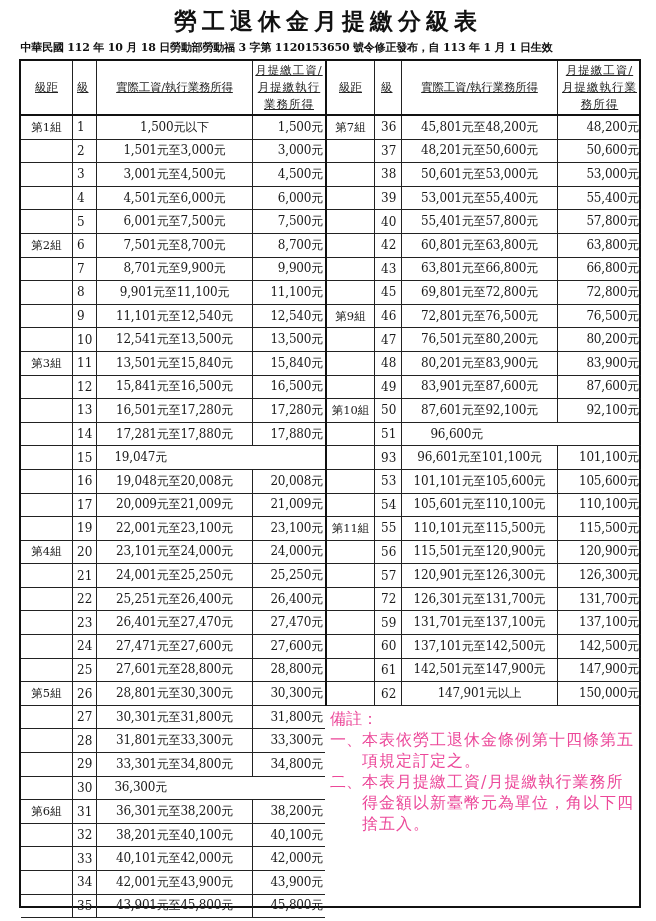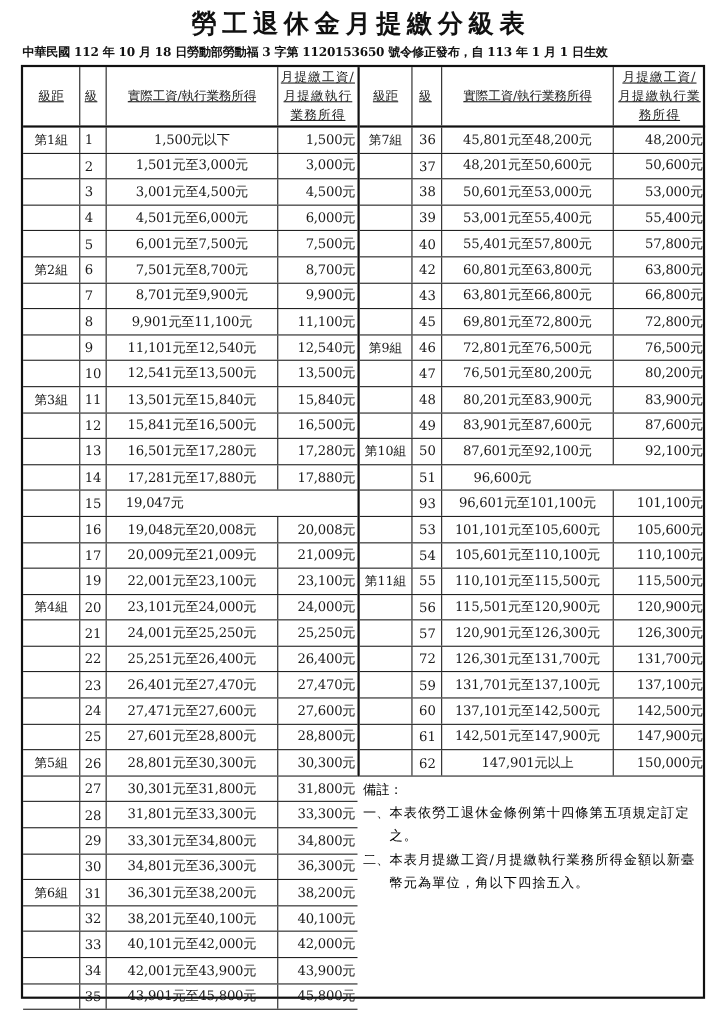--- a/index.html
+++ b/index.html
@@ -29,21 +29,21 @@
                   line-height: 17px; letter-spacing: 1px; }
     .left .c-grp { width: 52px; }
     .left .c-lvl { width: 24px; }
     .left .c-rng { width: 156px; }
     .left .c-amt { width: 72px; }
     .right .c-grp { width: 48px; }
     .right .c-lvl { width: 27px; padding-left: 6px; }
     .right .c-rng { width: 156px; }
     .right .c-amt { width: 83px; }
     .notes { position: absolute; left: 0; top: 0; width: 314px; padding: 2px 3px; box-sizing: border-box;
-             font-size: 12px; line-height: 21px; color: #000000; }
+             font-size: 16px; line-height: 21px; color: #ec4899; }
     .note-item { display: flex; }
     .note-num { flex: 0 0 auto; }
     .note-text { flex: 1 1 auto; white-space: normal; letter-spacing: 1px; }
   </style>
 </head>
 <body>
 
 <div class="title">勞工退休金月提繳分級表</div>
 <div class="subtitle">中華民國 112 年 10 月 18 日勞動部勞動福 3 字第 1120153650 號令修正發布，自 113 年 1 月 1 日生效</div>
 
@@ -219,21 +219,20 @@
         </div>
         <div class="row data">
           <div class="cell c-grp"></div>
           <div class="cell c-lvl">29</div>
           <div class="cell c-rng">33,301元至34,800元</div>
           <div class="cell c-amt">34,800元</div>
         </div>
         <div class="row data">
           <div class="cell c-grp"></div>
           <div class="cell c-lvl">30</div>
-          <div class="cell c-rng">34,801元至36,300元</div>
           <div class="cell c-amt">36,300元</div>
         </div>
         <div class="row data">
           <div class="cell c-grp">第6組</div>
           <div class="cell c-lvl">31</div>
           <div class="cell c-rng">36,301元至38,200元</div>
           <div class="cell c-amt">38,200元</div>
         </div>
         <div class="row data">
           <div class="cell c-grp"></div>

